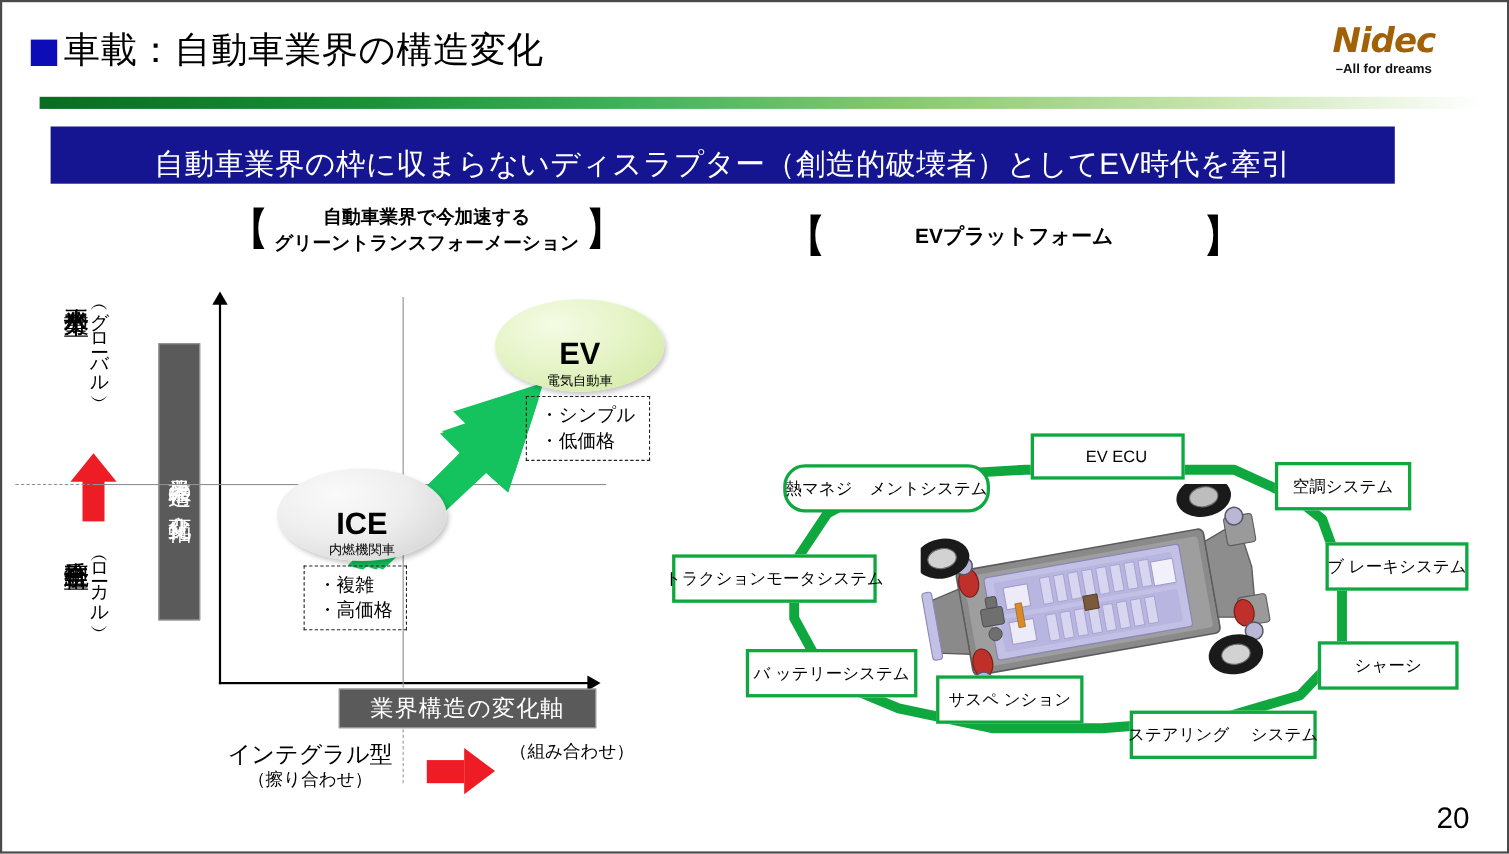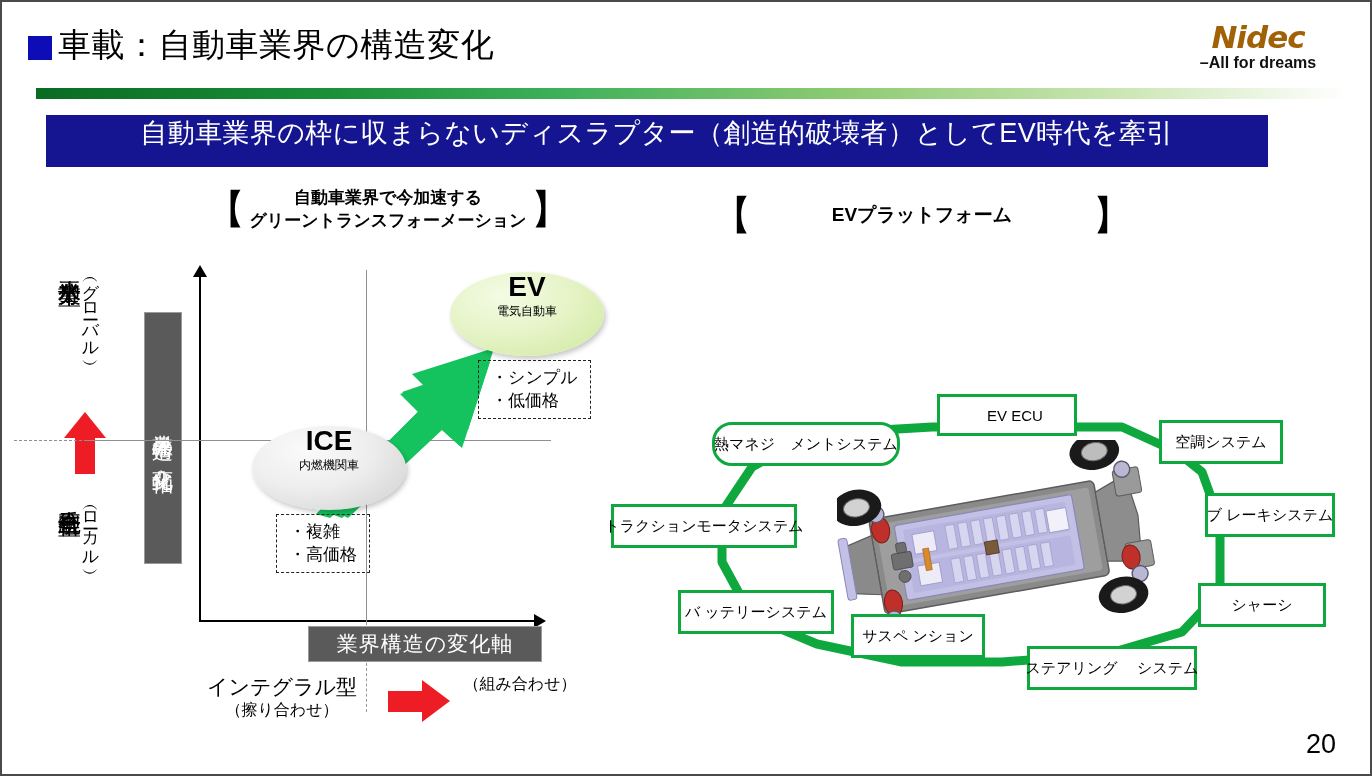--- a/index.html
+++ b/index.html
@@ -28,34 +28,34 @@
   .logo{
     position:absolute;right:32px;top:18px;width:160px;height:56px;
     text-align:center;
   }
   .logo-mark{
     font-size:31px;font-weight:bold;font-style:italic;color:#a16207;
     letter-spacing:-1px;line-height:34px;
     font-family:"DejaVu Sans",sans-serif;
   }
   .logo-tag{
-    font-size:16px;font-weight:bold;color:#111;line-height:15px;
+    font-size:12px;font-weight:bold;color:#111;line-height:15px;
     margin-top:1px;white-space:nowrap;
   }
 
   .grad-rule{
     position:absolute;left:34px;top:86px;width:1310px;height:11px;
     background:linear-gradient(to right,#0a6b22 0%,#1a8f38 22%,#3fb05a 40%,#8ecb74 62%,#c9e5b0 82%,#ffffff 100%);
   }
 
   
   .banner{
     position:absolute;left:44px;top:113px;width:1222px;height:52px;
     background:#151591;
-    display:flex;align-items:flex-start;justify-content:center;
+    display:flex;align-items:flex-end;justify-content:center;
   }
   .banner span{
     color:#ffffff;font-size:27px;font-weight:400;white-space:nowrap;
     letter-spacing:0.4px;
   }
 
   
   .sec-head{position:absolute;display:flex;align-items:center;}
   .brk{font-size:40px;line-height:36px;font-weight:400;color:#000;}
   .sec-left{left:196px;top:184px;width:380px;justify-content:center;}
@@ -135,21 +135,21 @@
     position:absolute;left:118px;top:52px;width:36px;height:250px;
     background:#5a5a5a;color:#fff;
     display:flex;align-items:center;justify-content:center;
     border:1px solid #9a9a9a;
   }
   .gray-vbox .vtxt{font-size:21px;letter-spacing:2px;}
 
   
   .bubble{
     position:absolute;border-radius:50%;
-    display:flex;flex-direction:column;align-items:center;justify-content:flex-start;
+    display:flex;flex-direction:column;align-items:center;justify-content:flex-end;
     text-align:center;
   }
   .bubble .b-main{font-size:28px;font-weight:bold;line-height:30px;}
   .bubble .b-sub{font-size:12px;line-height:19px;font-family:Liberation Serif, serif;}
   .bubble-ev{
     left:424px;top:12px;width:154px;height:84px;
     background:radial-gradient(ellipse at 35% 28%,#f4fbe4 0%,#e6f4c8 45%,#cfe89e 100%);
     box-shadow:2px 3px 5px rgba(0,0,0,0.22);
   }
   .bubble-ice{

